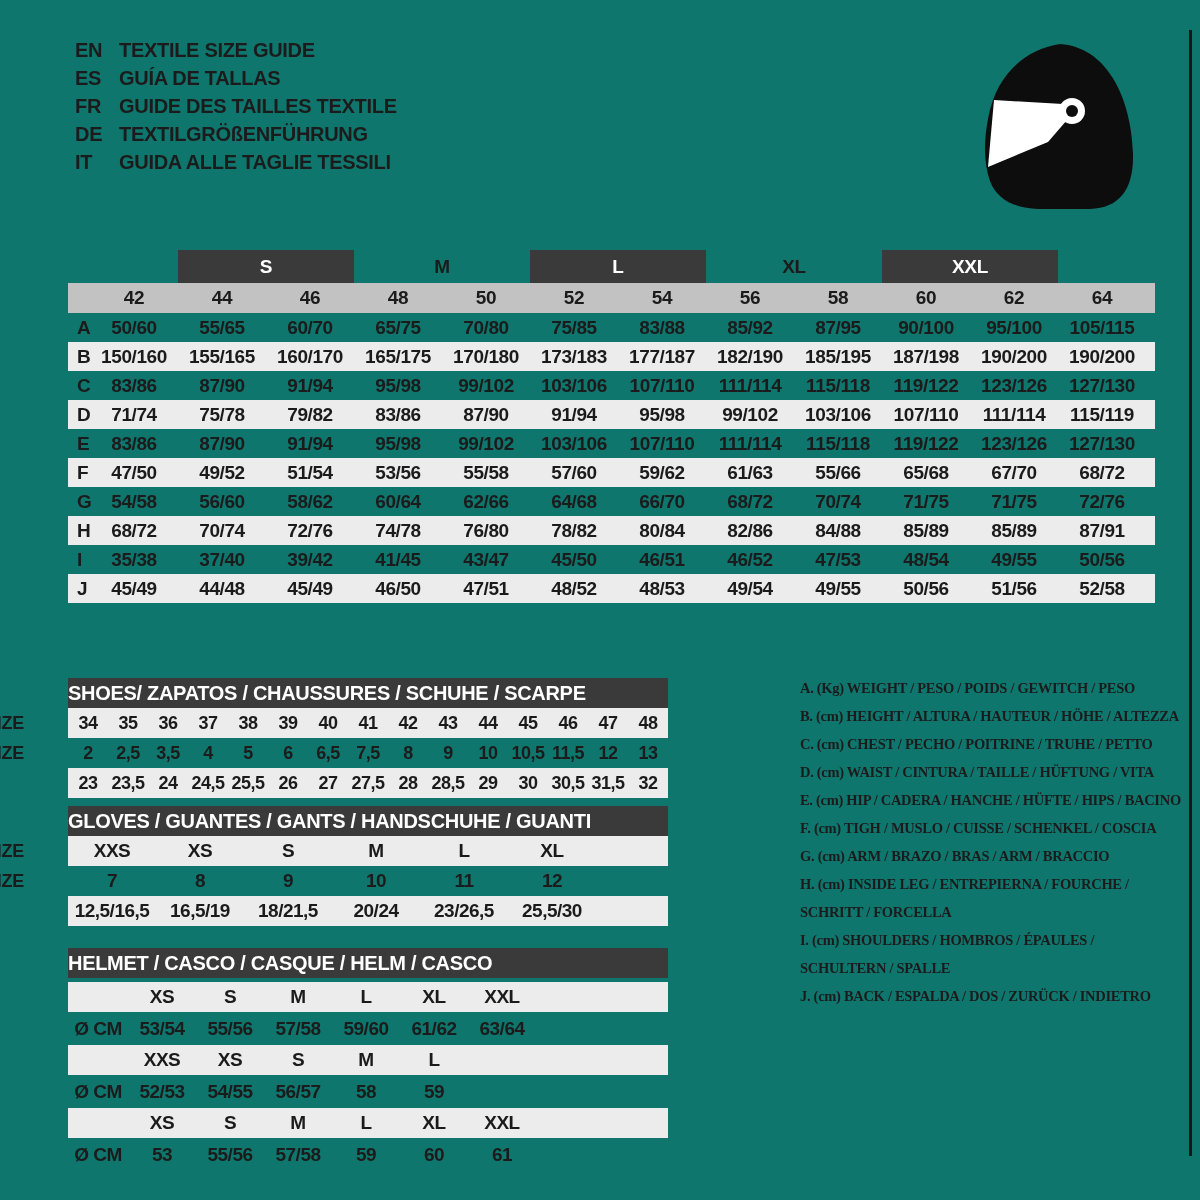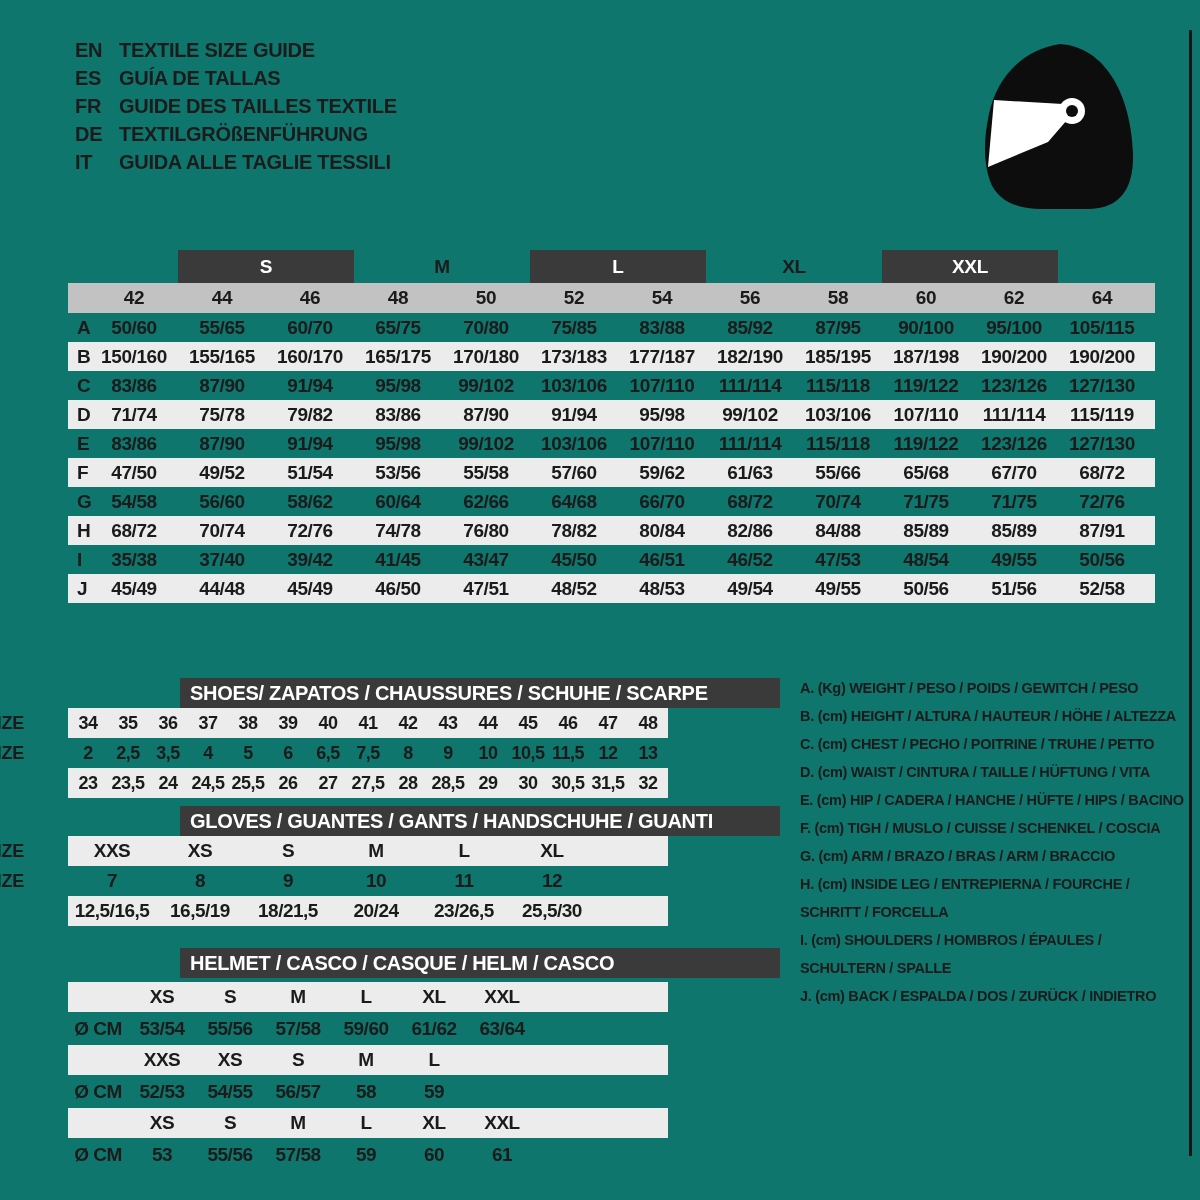--- a/index.html
+++ b/index.html
@@ -26,36 +26,36 @@
   .boxed{background:var(--dark);color:#fff;}
   #mtBand{height:30px;background:var(--band);}
   .cell{text-align:center;font-size:19px;letter-spacing:-0.4px;}
   .mrow{height:29px;}
   .stripe{background:var(--stripe);}
   .letter{text-align:left;padding-left:9px;}
 
   
   .sub{position:absolute;left:68px;width:712px;}
   #shoes{top:678px;} #gloves{top:806px;} #helmetTable{top:948px;}
-  .bar{margin-left:112px;width:600px;height:30px;line-height:30px;background:var(--dark);
-       color:#fff;font-size:20px;padding-left:10px;box-sizing:border-box;letter-spacing:-0.3px;}
+  .bar{width:600px;height:30px;line-height:30px;background:var(--dark);
+       color:#fff;font-size:20px;padding-left:0;box-sizing:border-box;letter-spacing:-0.3px;}
   #helmetTable .bar{margin-bottom:4px;}
   .srow{position:relative;width:600px;height:30px;display:grid;align-items:center;}
   .g15{grid-template-columns:repeat(15,40px);}
   .g6{grid-template-columns:repeat(6,88px);}
   .gH{grid-template-columns:60px repeat(6,68px);}
   .shaded{background:var(--stripe);}
   .vrow{height:33px;}
   .slabel{position:absolute;left:-112px;width:104px;font-size:18px;letter-spacing:-0.3px;}
   .scell{text-align:center;font-size:19px;letter-spacing:-0.5px;}
   .g15 .scell{font-size:18px;}
 
   
   #legend{position:absolute;left:800px;top:674px;width:400px;}
-  .leg-line{font-size:14.5px;line-height:28px;white-space:nowrap;letter-spacing:-0.3px;}
+  .leg-line{font-size:14.5px;line-height:28px;white-space:nowrap;letter-spacing:-0.3px;font-family:Liberation Serif, serif;}
 
   
   .vrule{position:absolute;left:1189px;top:30px;width:3px;height:1126px;background:#161616;}
 </style>
 </head>
 <body>
 
 <div class="page">
 
   <div id="langs">

